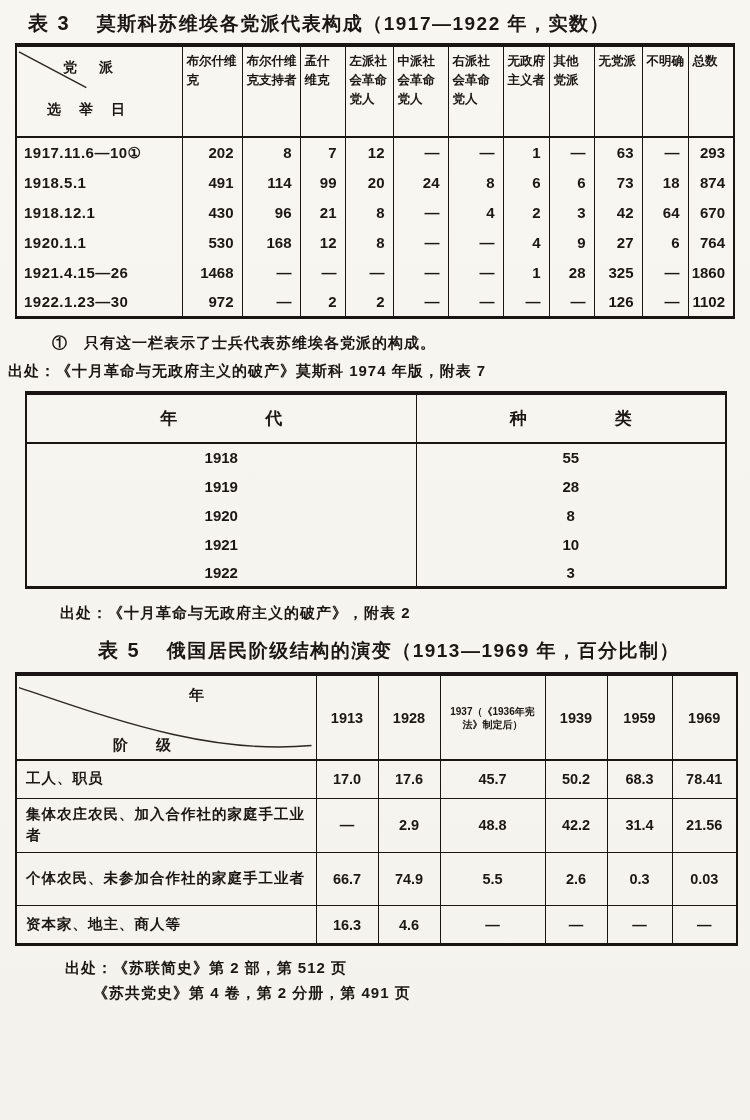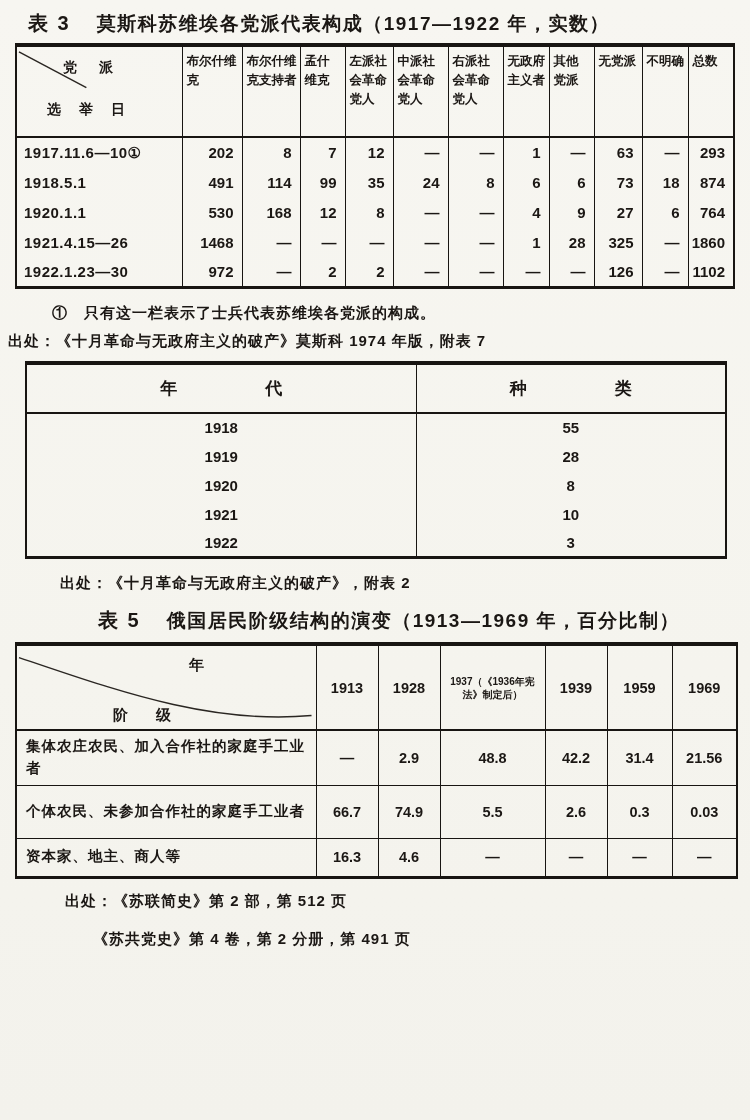--- a/index.html
+++ b/index.html
@@ -34,21 +34,21 @@
   .t3 tbody td { height:30px; font-size:15px; font-weight:bold; }
   .t3date { padding-left:7px; letter-spacing:0.5px; white-space:nowrap; }
   .t3v { text-align:right; padding-right:8px; }
 
   
   .note  { font-size:15px; font-weight:bold; letter-spacing:1px; }
   .fn3   { margin:15px 0 0 52px; }
   .src3  { margin:9px 0 0 8px; }
   .src4  { margin:15px 0 0 60px; }
   .srcA  { margin:13px 0 0 65px; }
-  .srcB  { margin:19px 0 0 93px; }
+  .srcB  { margin:6px 0 0 93px; }
 
   
   .t4 { table-layout:fixed; width:700px; margin:10px 0 0 25px; }
   .t4 thead tr { border-bottom:2px solid #181512; }
   .t4 .c2 { border-left:1px solid #181512; }
   .t4 th { height:50px; font-size:17px; font-weight:bold; text-align:center; letter-spacing:88px; text-indent:88px; vertical-align:middle; }
   .t4 tbody td { height:29px; font-size:15px; font-weight:bold; text-align:center; }
 
   
   .t5 { table-layout:fixed; width:721px; margin:8px 0 0 15px; }
@@ -129,28 +129,42 @@
           <td class="t3v">—</td>
           <td class="t3v">63</td>
           <td class="t3v">—</td>
           <td class="t3v">293</td>
         </tr>
         <tr>
           <td class="t3date">1918.5.1</td>
           <td class="t3v">491</td>
           <td class="t3v">114</td>
           <td class="t3v">99</td>
-          <td class="t3v">35</td>
+          <td class="t3v">20</td>
           <td class="t3v">24</td>
           <td class="t3v">8</td>
           <td class="t3v">6</td>
           <td class="t3v">6</td>
           <td class="t3v">73</td>
           <td class="t3v">18</td>
           <td class="t3v">874</td>
+        </tr>
+        <tr>
+          <td class="t3date">1918.12.1</td>
+          <td class="t3v">430</td>
+          <td class="t3v">96</td>
+          <td class="t3v">21</td>
+          <td class="t3v">8</td>
+          <td class="t3v">—</td>
+          <td class="t3v">4</td>
+          <td class="t3v">2</td>
+          <td class="t3v">3</td>
+          <td class="t3v">42</td>
+          <td class="t3v">64</td>
+          <td class="t3v">670</td>
         </tr>
         <tr>
           <td class="t3date">1920.1.1</td>
           <td class="t3v">530</td>
           <td class="t3v">168</td>
           <td class="t3v">12</td>
           <td class="t3v">8</td>
           <td class="t3v">—</td>
           <td class="t3v">—</td>
           <td class="t3v">4</td>
@@ -257,20 +271,29 @@
         </th>
       <th class="t5h">1913</th>
           <th class="t5h">1928</th>
           <th class="t5h small">1937（《1936年宪法》制定后）</th>
           <th class="t5h">1939</th>
           <th class="t5h">1959</th>
           <th class="t5h">1969</th>
         </tr>
     </thead>
     <tbody id="t5-body">
+        <tr class="r1">
+          <td class="t5lab">工人、职员</td>
+          <td class="t5v">17.0</td>
+          <td class="t5v">17.6</td>
+          <td class="t5v">45.7</td>
+          <td class="t5v">50.2</td>
+          <td class="t5v">68.3</td>
+          <td class="t5v">78.41</td>
+        </tr>
         <tr class="r2">
           <td class="t5lab">集体农庄农民、加入合作社的家庭手工业者</td>
           <td class="t5v">—</td>
           <td class="t5v">2.9</td>
           <td class="t5v">48.8</td>
           <td class="t5v">42.2</td>
           <td class="t5v">31.4</td>
           <td class="t5v">21.56</td>
         </tr>
         <tr class="r3">

